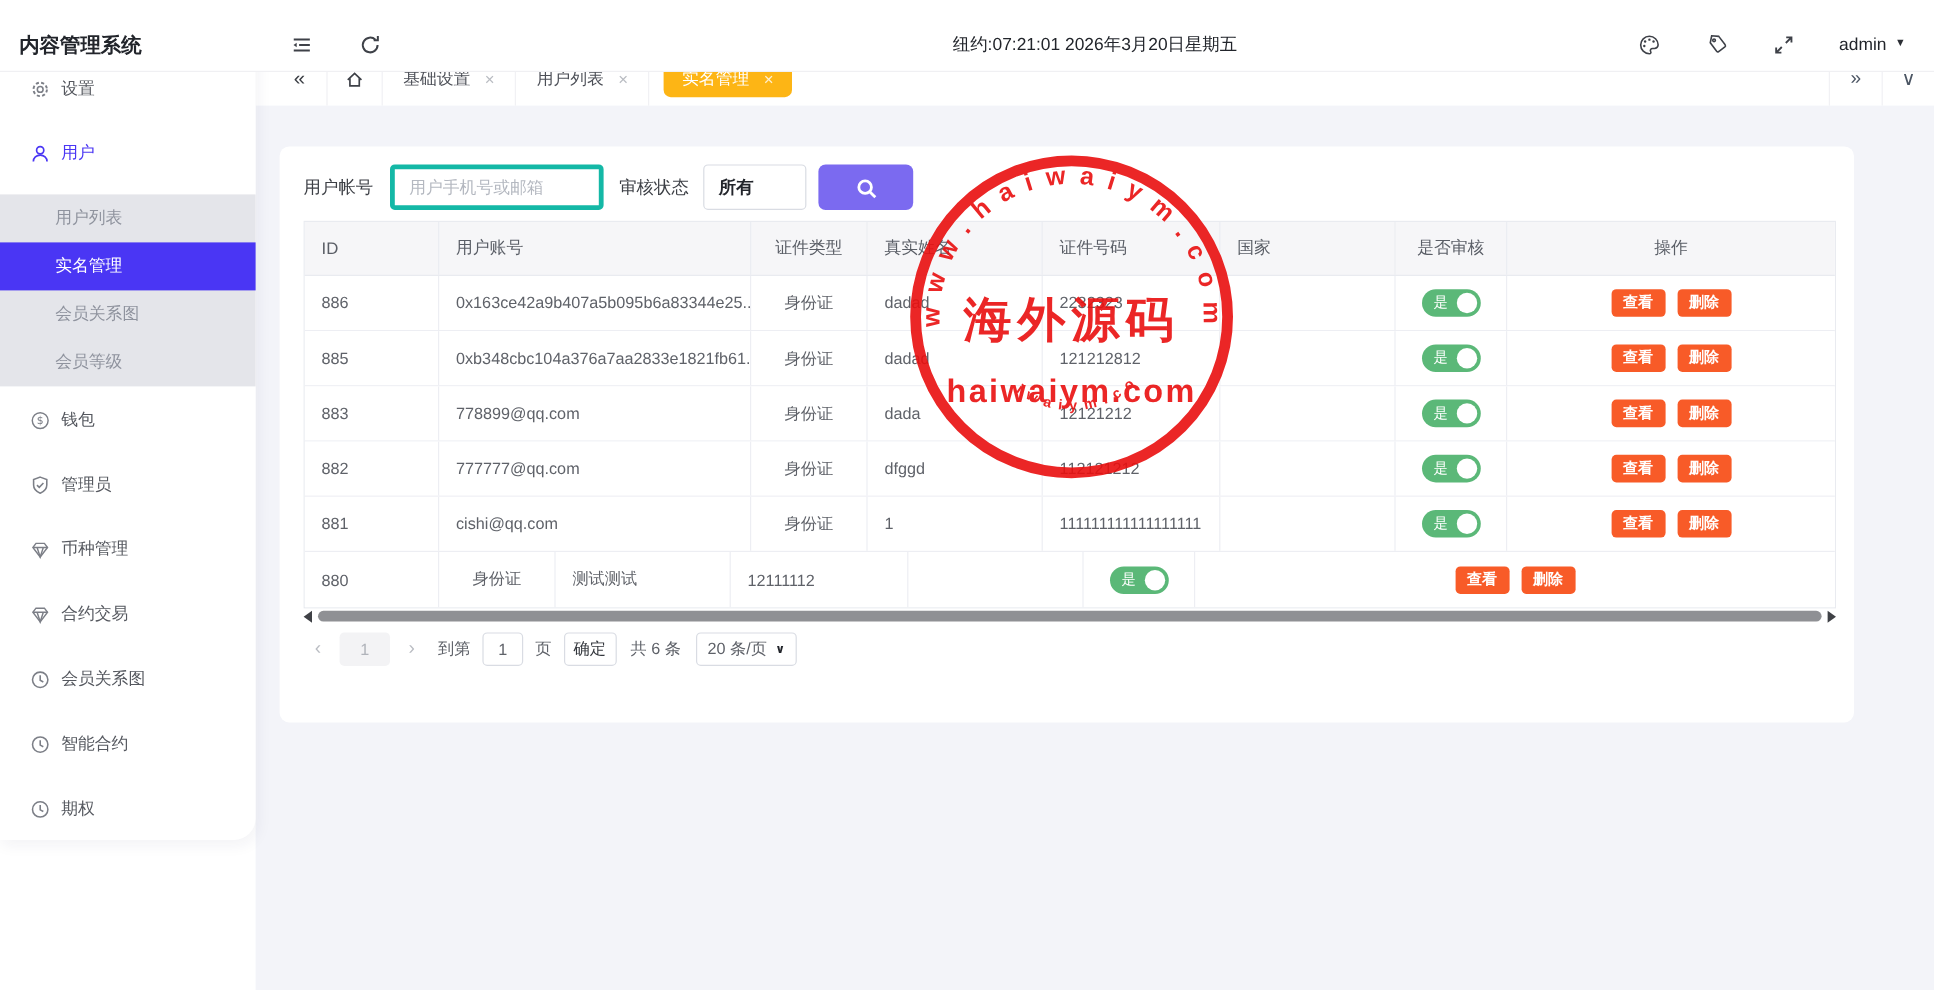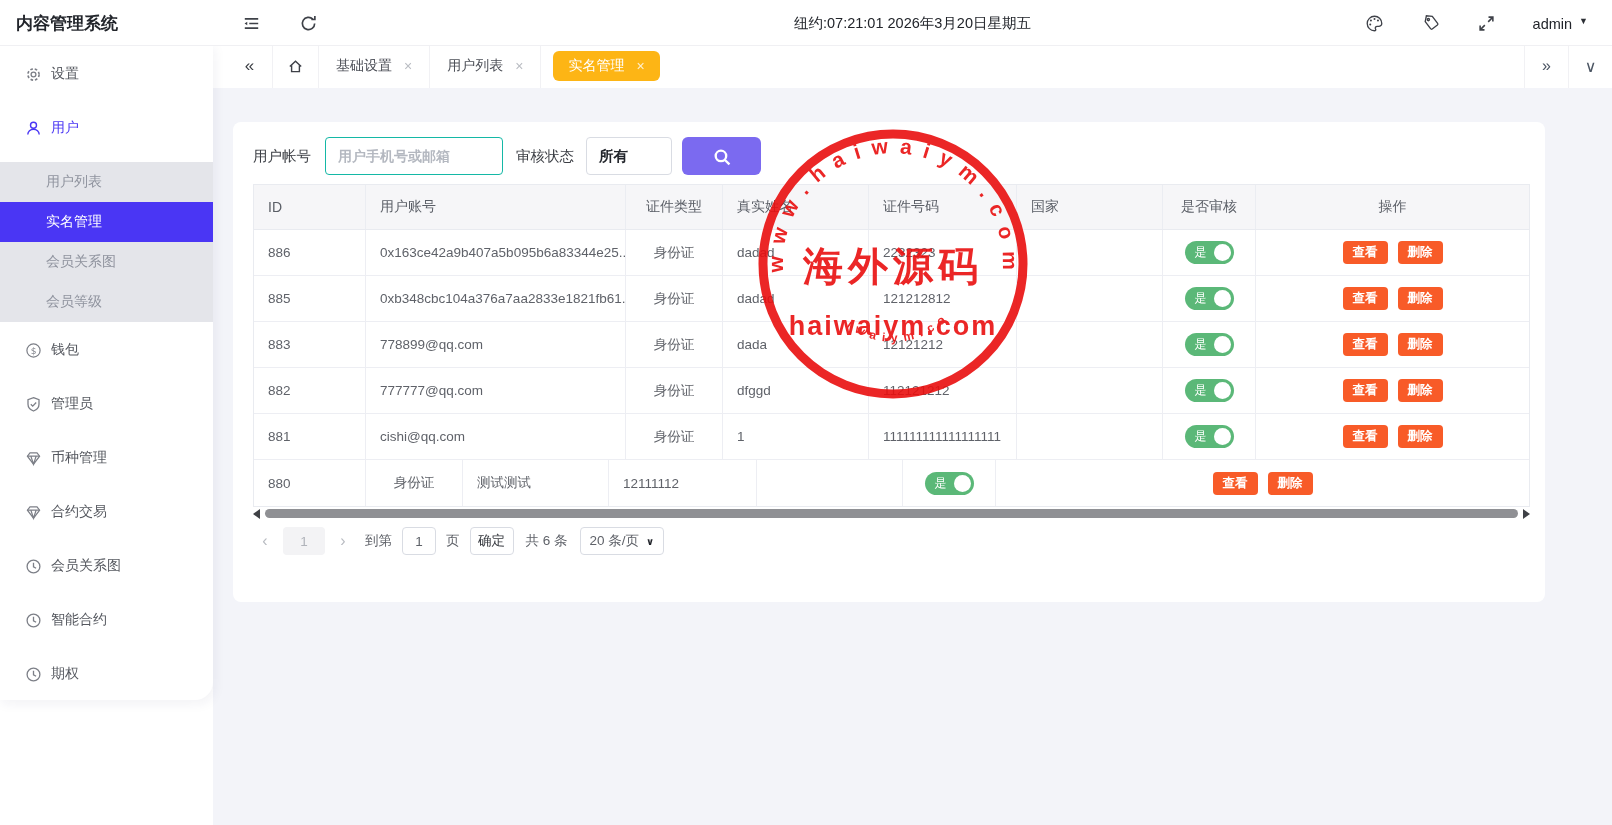--- a/index.html
+++ b/index.html
@@ -1,19 +1,19 @@
 <!DOCTYPE html>
 <html><head>
 <meta charset="utf-8">
 <style>
   * { margin:0; padding:0; box-sizing:border-box; }
   html,body { width:1612px; height:825px; font-family:"Liberation Sans","DejaVu Sans",sans-serif; background:#fff; overflow:hidden; position:relative; }
 
   
-  .topbar { position:absolute; left:0; top:2px; width:1612px; height:44px; background:#fff; border-bottom:1px solid #f0f0f3; display:flex; align-items:center; z-index:20; }
+  .topbar { position:absolute; left:0; top:16px; width:1612px; height:44px; background:#fff; border-bottom:1px solid #f0f0f3; display:flex; align-items:center; z-index:20; }
   .brand { width:213px; padding-left:16px; font-size:17px; font-weight:bold; color:#22252b; }
   .tb-icon { width:20px; height:20px; color:#3e4148; display:flex; align-items:center; justify-content:center; cursor:pointer; }
   .tb-icon svg { width:19px; height:19px; }
   .tb-collapse { margin-left:28px; }
   .tb-refresh { margin-left:37px; }
   .tb-center { position:absolute; left:213px; right:0; text-align:center; font-size:14.5px; color:#22252b; pointer-events:none; }
   .tb-right { margin-left:auto; display:flex; align-items:center; gap:36px; margin-right:24px; }
   .tb-admin { display:flex; align-items:flex-start; gap:7px; font-size:14.5px; color:#22252b; cursor:pointer; }
   .tb-caret { font-size:9px; color:#2c2f35; }
 
@@ -37,21 +37,21 @@
   .tab .tab-close { color:#b9bcc2; font-size:14px; }
   .tab.active { height:30px; background:#fdb515; color:#fff; border:none; border-radius:6px; margin:0 12px; padding:0 15px; }
   .tab.active .tab-close { color:rgba(255,255,255,.8); }
   .tab-right { margin-left:auto; display:flex; }
   .tab-rightbox { width:44px; height:44px; display:flex; align-items:center; justify-content:center; border-left:1px solid #f1f1f4; color:#4b5563; font-size:16px; cursor:pointer; }
 
   
   .card { position:absolute; left:20px; top:78px; width:1312px; height:480px; background:#fff; border-radius:8px; }
   .filters { position:absolute; left:20px; top:15px; height:38px; display:flex; align-items:center; }
   .f-label { font-size:14.5px; color:#3c3f45; margin-right:14px; }
-  .f-input { width:178px; height:38px; border:1px solid #14b8a6; border-radius:4px; padding:0 12px; font-size:14px; color:#3c3f45; outline:none; font-family:inherit;font-weight:bold; }
+  .f-input { width:178px; height:38px; border:4px solid #14b8a6; border-radius:4px; padding:0 12px; font-size:14px; color:#3c3f45; outline:none; font-family:inherit; }
   .f-input::placeholder { color:#b4b8c0; }
   .f-label2 { font-size:14.5px; color:#3c3f45; margin:0 12px 0 13px; }
   .f-select { width:86px; height:38px; border:1px solid #d9dce3; border-radius:4px; display:flex; align-items:center; padding-left:12px; font-size:14.5px; font-weight:600; color:#22252b; cursor:pointer; }
   .f-search-btn { width:79px; height:38px; margin-left:10px; border:none; border-radius:6px; background:#7b6af0; display:flex; align-items:center; justify-content:center; cursor:pointer; }
   .f-search-btn svg { width:19px; height:19px; }
 
   
   .table { position:absolute; left:20px; top:62px; width:1277px; border:1px solid #e9ebf0; }
   .thead { display:flex; height:45px; background:#f6f6f8; border-bottom:1px solid #e9ebf0; }
   .th { display:flex; align-items:center; padding-left:14px; font-size:14px; color:#5a5e66; border-right:1px solid #ebedf2; }

